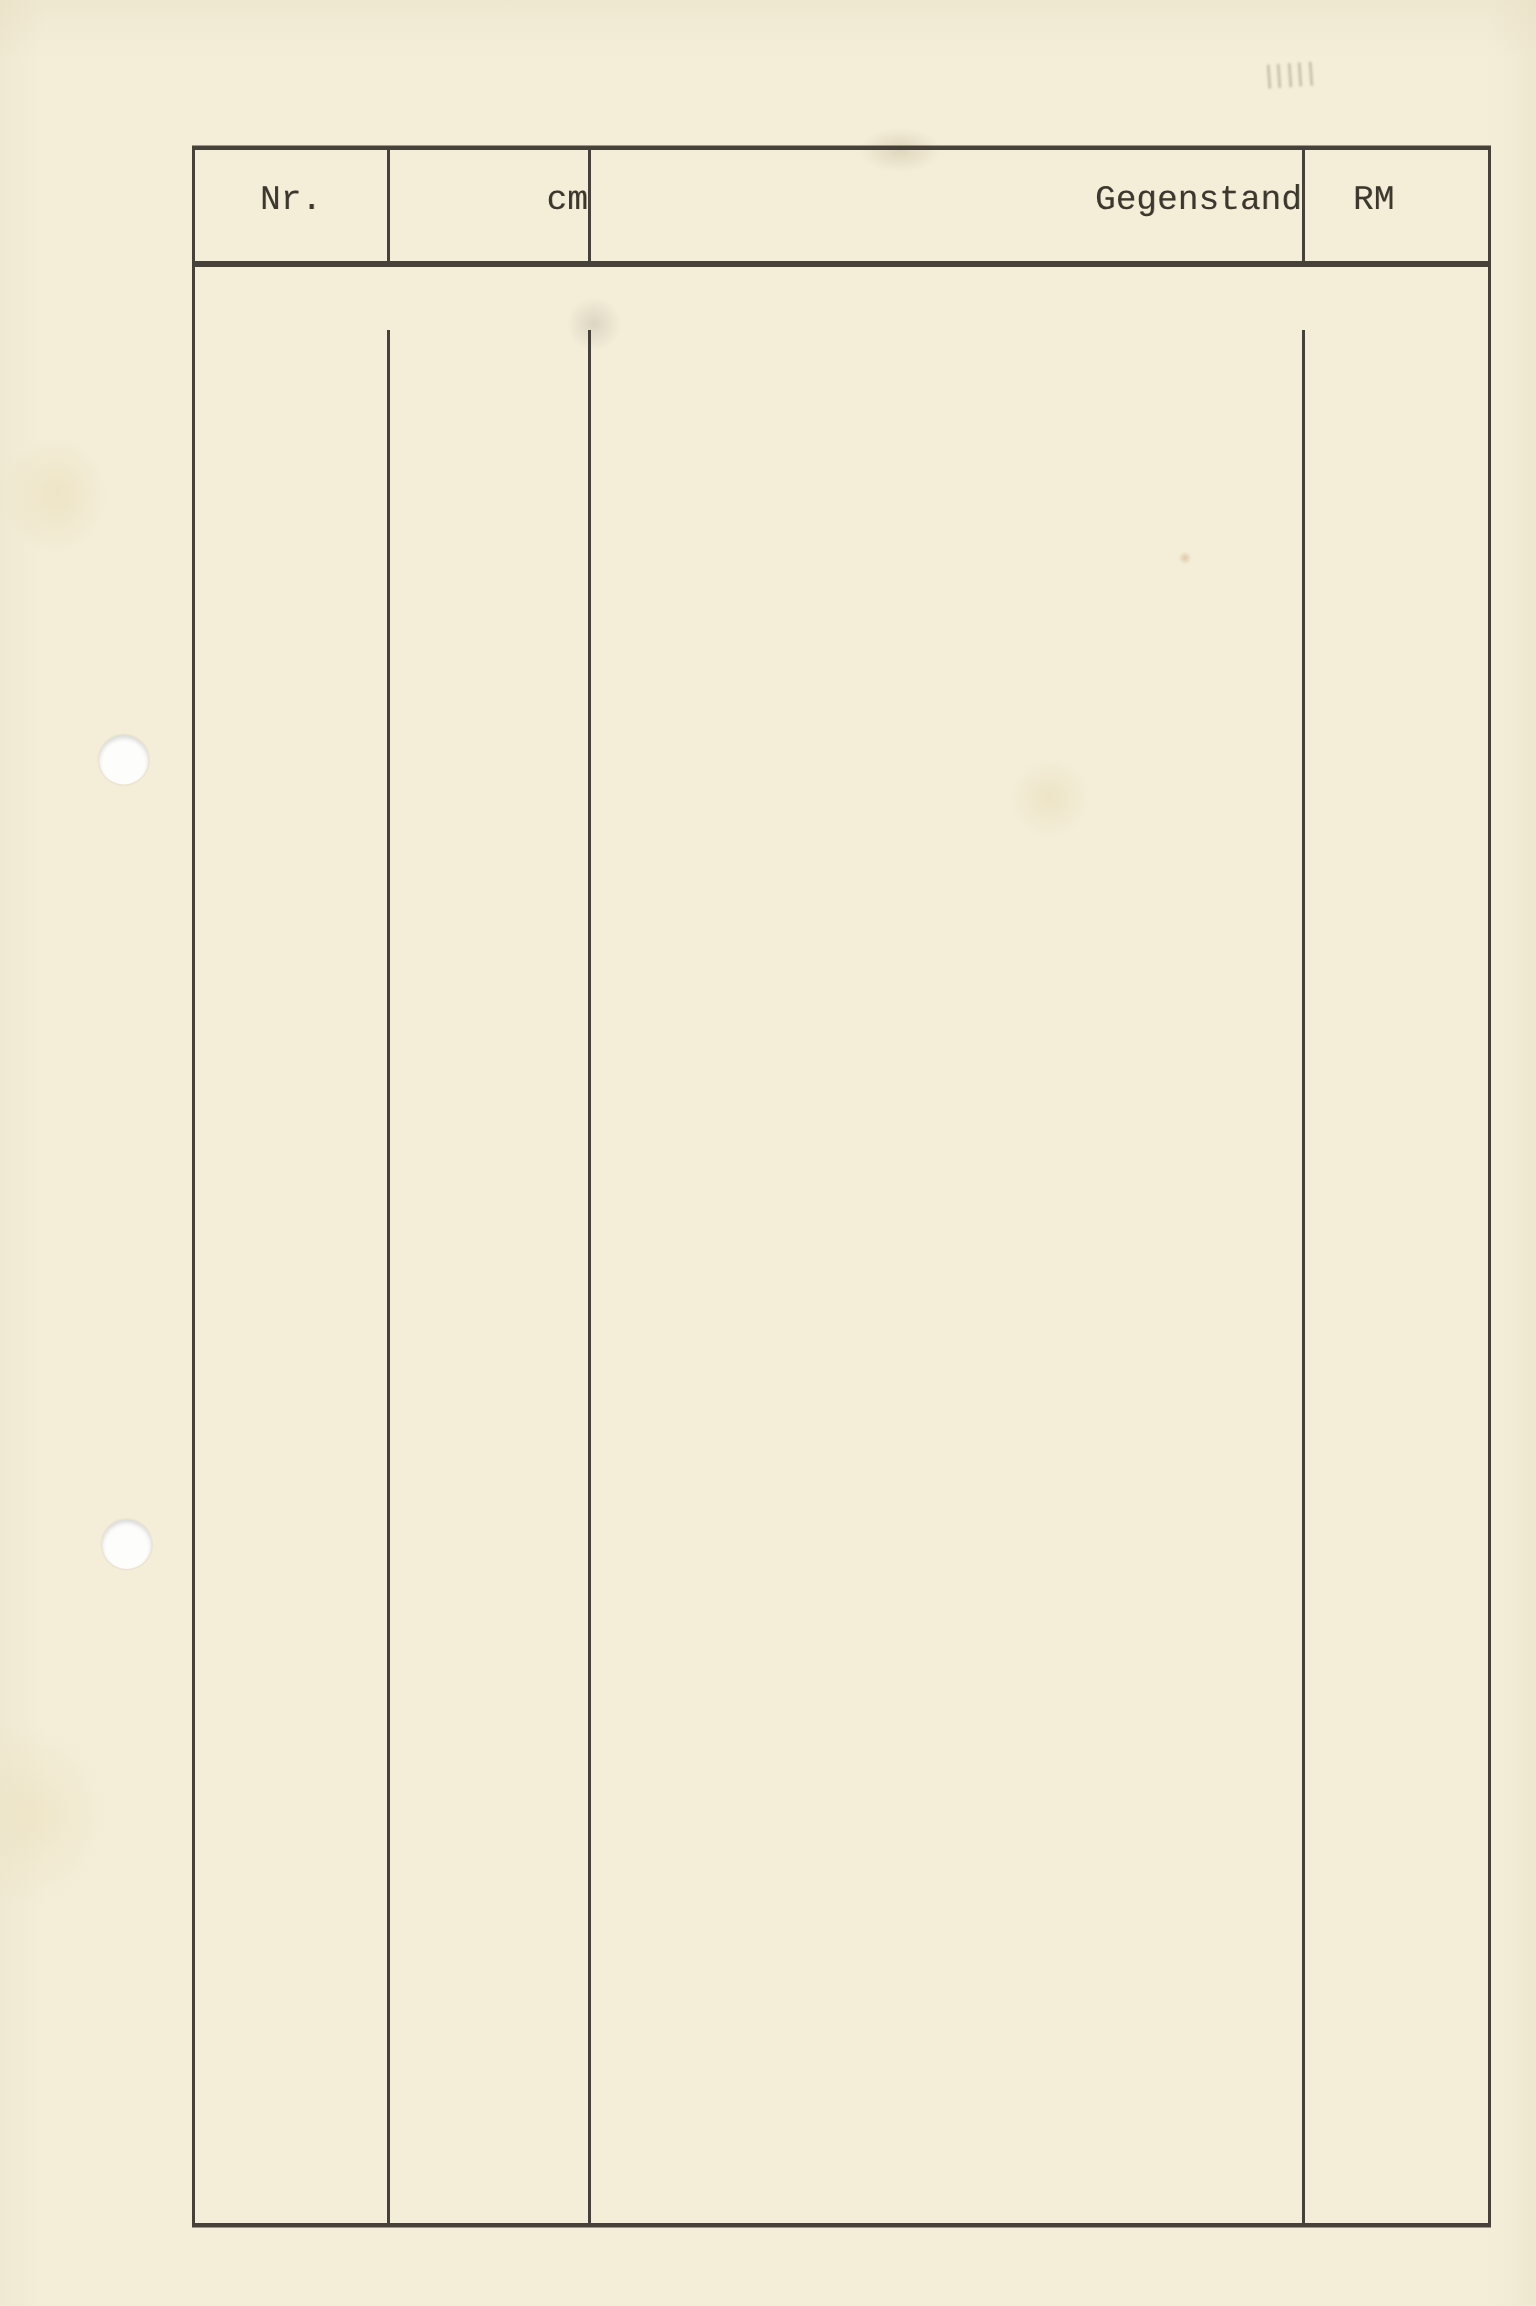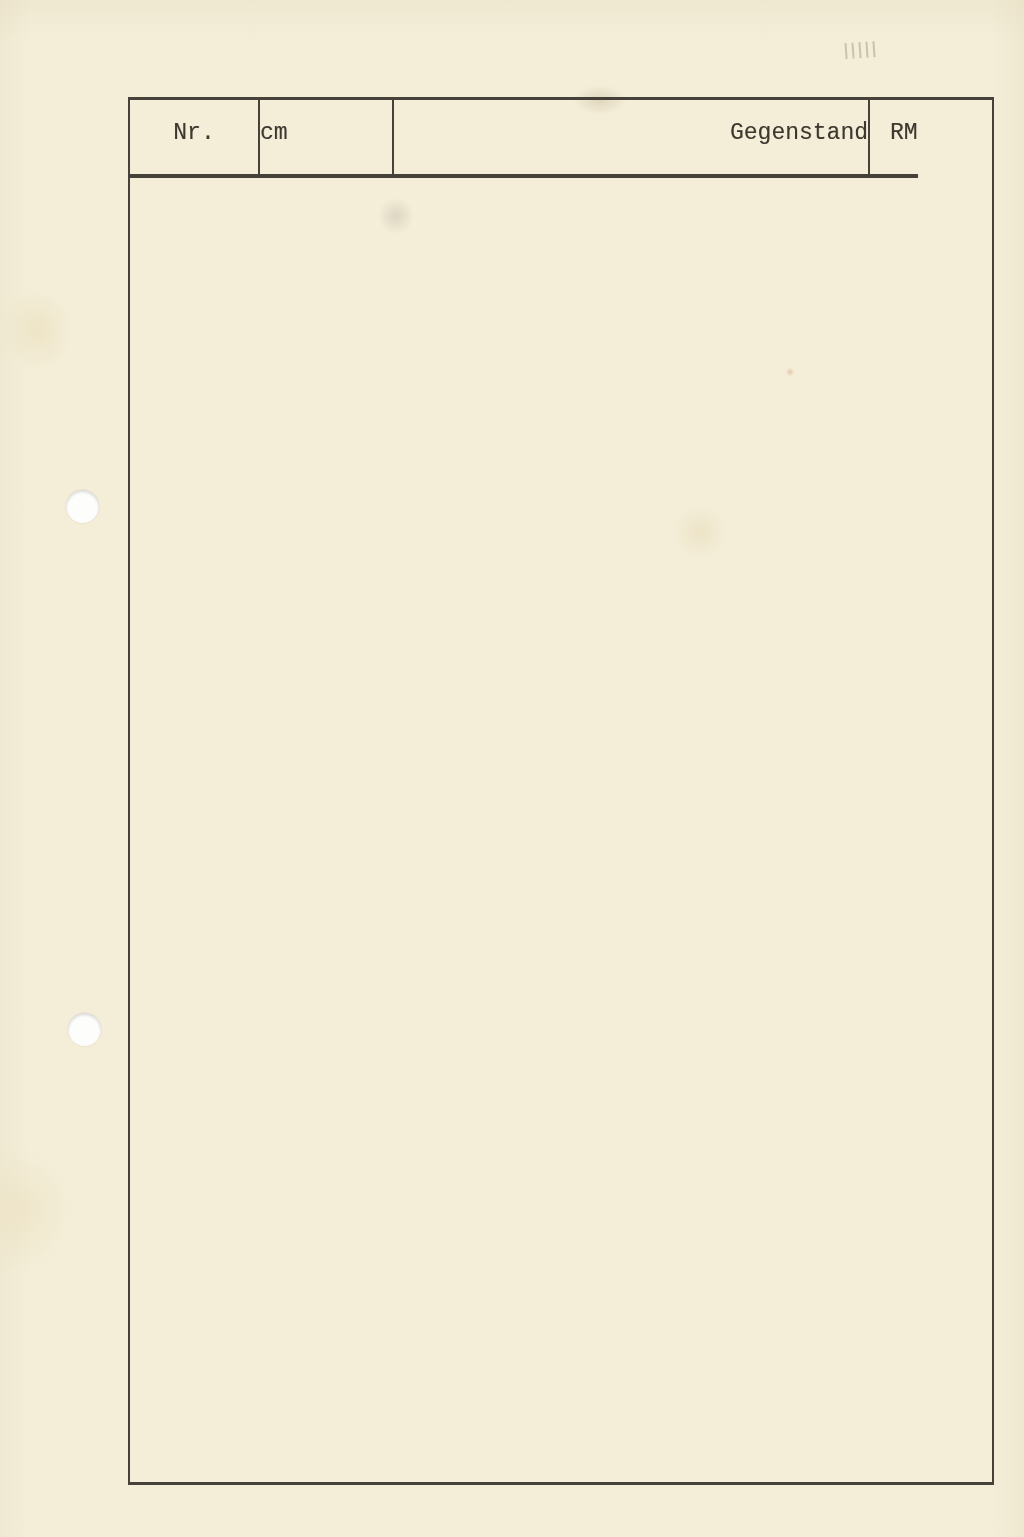--- a/index.html
+++ b/index.html
@@ -38,21 +38,21 @@
     box-shadow:inset 0 2px 3px rgba(0,0,0,.14), 0 0 0 1px rgba(0,0,0,.04);
   }
   .hole.h1{left:66px;top:490px;}
   .hole.h2{left:68px;top:1013px;}
 
   .tbl{
     position:absolute;left:128px;top:97px;width:866px;height:1388px;
     box-sizing:border-box;
     border:2px solid var(--line);
     border-top-width:3px;border-bottom-width:3px;
-    display:flex;flex-direction:row;
+    display:flex;flex-direction:column;
     text-shadow:.4px .4px 0 rgba(60,55,45,.30);
     gap:15px;
   }
   .thead{
     display:flex;height:78px;box-sizing:border-box;
     border-bottom:4px solid var(--line);
   }
   .thead .cell{padding-top:20px;}
   .tbody{
     flex:1;display:flex;flex-direction:column;padding-top:27px;
@@ -60,23 +60,23 @@
   .row{display:flex;height:27px;}
   .row.spacer{flex:1;height:auto;}
   .cell{
     box-sizing:border-box;line-height:27px;white-space:pre;overflow:visible;
   }
   .c1{width:130px;border-right:2px solid var(--line);padding-left:26px;}
   .c2{width:134px;border-right:2px solid var(--line);text-align:center;}
   .c3{width:476px;border-right:2px solid var(--line);position:relative;padding-left:8px;}
   .c4{flex:1;padding-left:12px;}
   .hc1{width:130px;border-right:2px solid var(--line);text-align:center;}
-  .hc2{width:134px;border-right:2px solid var(--line);text-align:left;}
+  .hc2{width:134px;border-right:2px solid var(--line);text-align:right;}
   .hc3{width:476px;border-right:2px solid var(--line);text-align:right;}
-  .hc4{flex:1;padding-left:20px;}
+  .hc4{flex:1;padding-left:32px;}
 </style>
 </head>
 <body>
 
 <div class="paper-texture"></div>
 <div class="smudge"></div>
 <div class="hole h1"></div>
 <div class="hole h2"></div>
 
 <div class="tbl">

